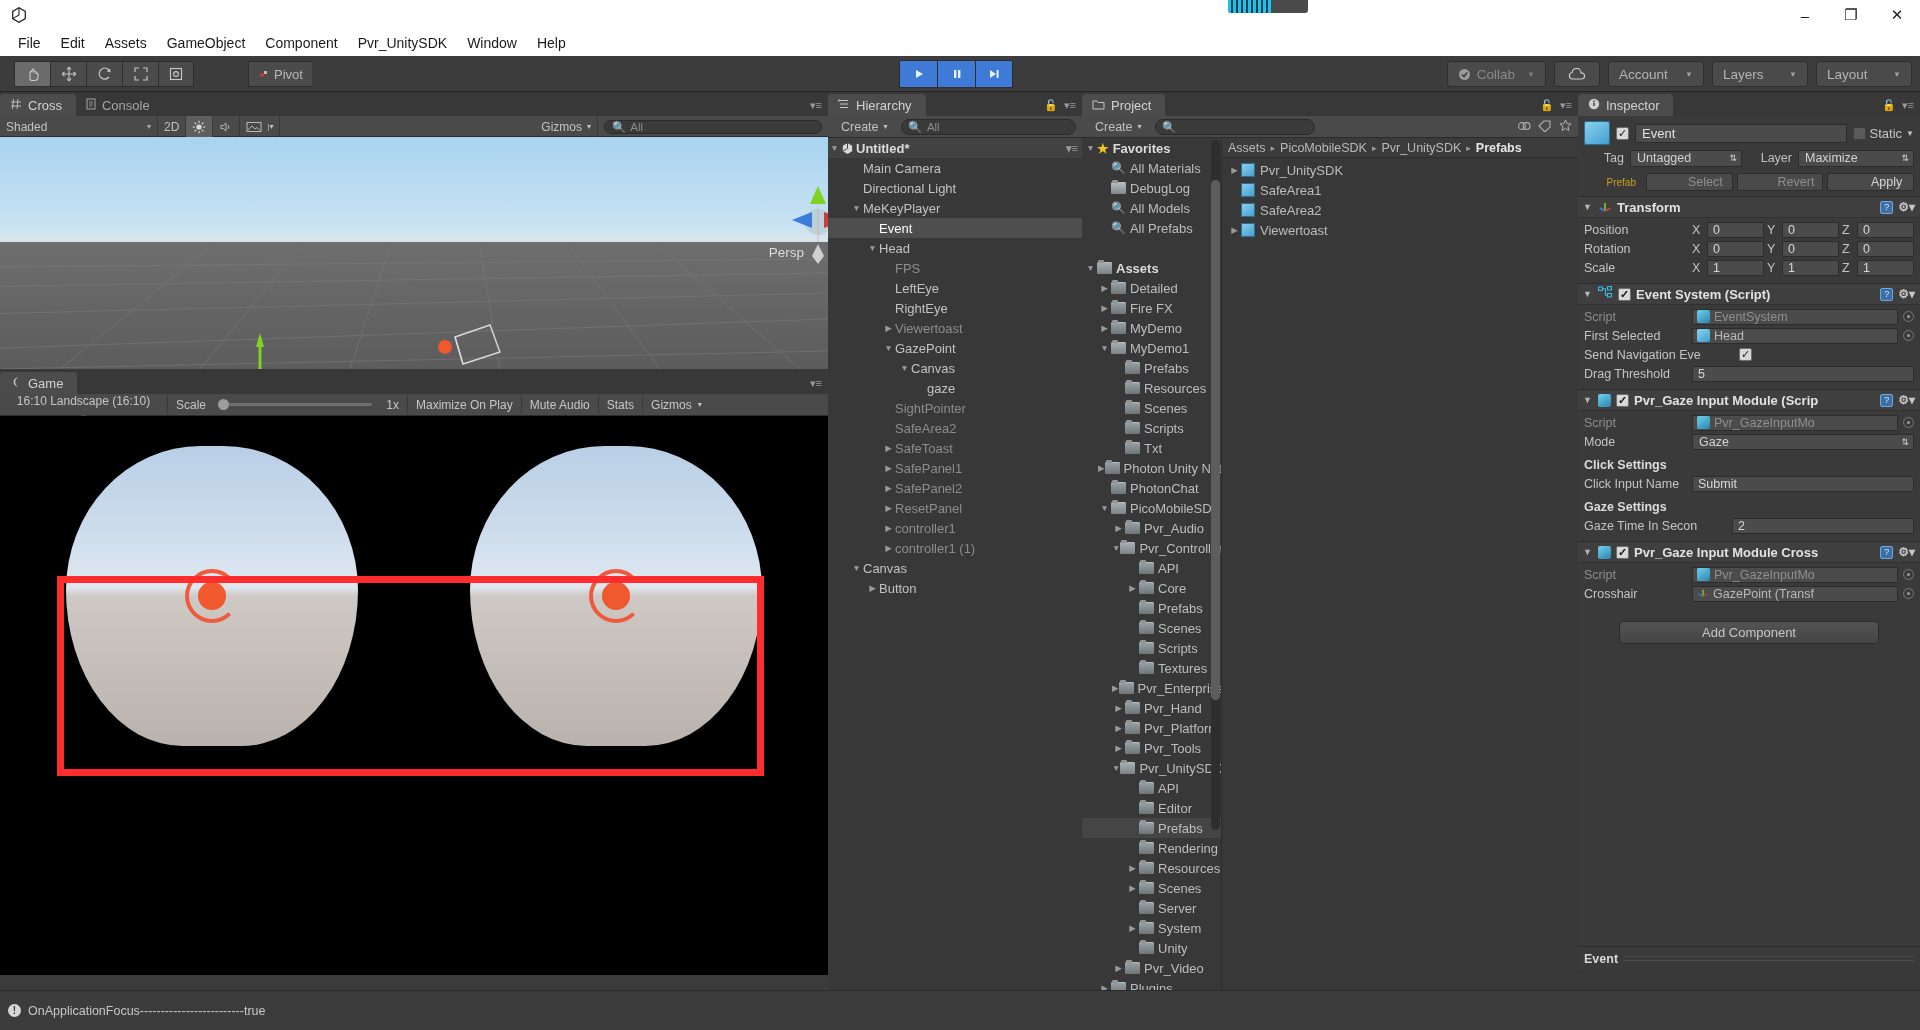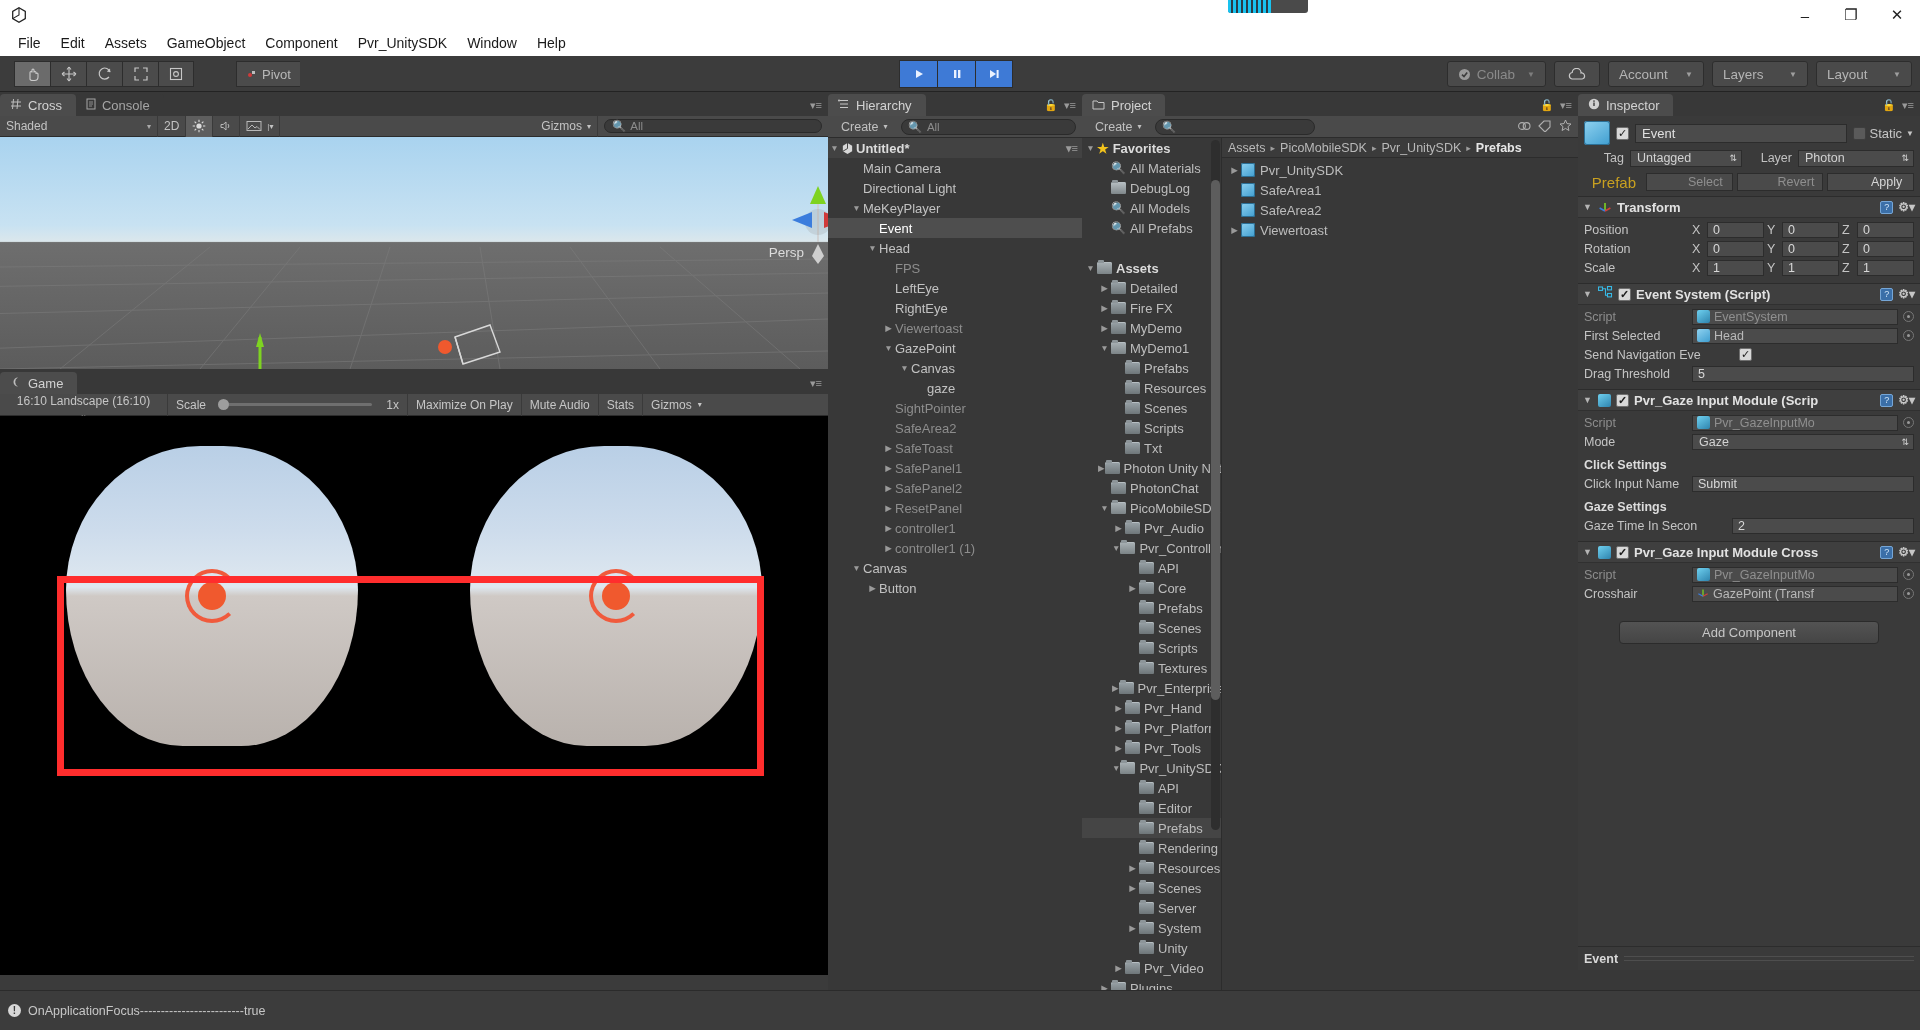--- a/index.html
+++ b/index.html
@@ -28,21 +28,21 @@
 
   
   #toolbar { position:absolute; left:0; top:56px; width:1920px; height:36px;
     background:#3c3c3c; border-bottom:1px solid #232323; }
   .tgroup { position:absolute; top:5px; display:flex; }
   .tbtn { width:36px; height:26px; background:#4b4b4b; border:1px solid #2d2d2d;
     border-right:none; display:flex; align-items:center; justify-content:center; }
   .tbtn:last-child { border-right:1px solid #2d2d2d; }
   .tbtn.on { background:#6b6b6b; }
   .tbtn svg { opacity:.85; }
-  .pivotgrp { position:absolute; left:236px; top:5px; display:flex; }
+  .pivotgrp { position:absolute; left:248px; top:5px; display:flex; }
   .pivotbtn { height:26px; background:#4b4b4b; border:1px solid #2d2d2d; border-right:none;
     display:flex; align-items:center; gap:4px; padding:0 9px; color:#b8b8b8; font-size:13px; }
   .pivotbtn:last-child { border-right:1px solid #2d2d2d;margin-top:31px; }
   .playgrp { position:absolute; left:899px; top:4px; display:flex; }
   .playbtn { width:38px; height:28px; background:#4b4b4b; border:1px solid #2d2d2d;
     border-right:none; display:flex; align-items:center; justify-content:center; }
   .playbtn:last-child { border-right:1px solid #2d2d2d; }
   .playbtn.active { background:#3e7ad6; }
   .rightgrp { position:absolute; right:8px; top:5px; display:flex; gap:8px; align-items:center; }
   .rbtn { height:26px; background:#4a4a4a; border:1px solid #2d2d2d; border-radius:3px;
@@ -65,21 +65,21 @@
      display:flex; align-items:center; gap:6px; padding:0 6px; }
   .createbtn { font-size:12.5px; color:#c0c0c0; display:flex; align-items:center; gap:5px;
      padding:1px 7px; background:#4a4a4a; }
   .searchbox { flex:1; height:16px; background:#3a3a3a; border:1px solid #2a2a2a;
      border-radius:8px; display:flex; align-items:center; padding:0 7px; gap:4px;
      color:#8c8c8c; font-size:11.5px; }
 
   
   #scene-panel { left:0; top:92px; width:828px; height:278px; }
   #scene-toolbar { height:21px; background:#4a4a4a; border-bottom:1px solid #2c2c2c;
-     display:flex; align-items:center; font-size:12px; color:#c3c3c3; }
+     display:flex; font-size:12px; color:#c3c3c3; }
   #scene-toolbar .seg { display:flex; align-items:center; height:21px; padding:0 6px;
      border-right:1px solid #3a3a3a; gap:5px; }
   #scene-toolbar .seg.shaded { width:158px; justify-content:space-between; }
   #scene-toolbar .spacer { flex:1; }
   #scene-view { position:relative; height:232px; overflow:hidden;
      background:linear-gradient(180deg,#a9d3ef 0%,#c8e2f2 38%,#dbe7ec 45%,#6e6e6e 45.5%,#5c5c5c 100%); }
   .sky-grid { position:absolute; inset:0; }
 
   
   #game-panel { left:0; top:370px; width:828px; height:620px; }
@@ -154,21 +154,21 @@
      display:flex; align-items:center; justify-content:center; color:#1c1c1c; font-size:11px; }
   .cb.off { background:#5a5a5a; border-color:#3e3e3e; color:transparent; }
   .namefield { flex:1; height:19px; background:#4b4b4b; border:1px solid #2c2c2c;
      color:#e0e0e0; font-size:13px; display:flex; align-items:center; padding-left:6px; }
   .statictxt { color:#c6c6c6; font-size:13px; display:flex; align-items:center; gap:4px; }
   .ih-row2 { display:flex; align-items:center; gap:6px; height:20px; margin-top:4px; font-size:12.5px; color:#c2c2c2;}
   .dropdown { height:17px; background:#4b4b4b; border:1px solid #2c2c2c; color:#d2d2d2;
      font-size:12.5px; display:flex; align-items:center; justify-content:space-between;
      padding:0 4px 0 6px; }
   .ih-row3 { display:flex; align-items:center; gap:4px; height:20px; margin-top:4px; }
-  .prefab-lbl { color:#c8a020; font-size:15px; width:58px; text-align:right; padding-right:6px;}
+  .prefab-lbl { color:#c8a020; font-size:10px; width:58px; text-align:right; padding-right:6px;}
   .pbtn { flex:1; height:18px; background:#4a4a4a; border:1px solid #2c2c2c; color:#8f8f8f;
      font-size:12.5px; display:flex; align-items:center; justify-content:center;padding-left:32px; }
   .pbtn.enabled { color:#d6d6d6; }
   .comp-header { height:22px; background:#3f3f3f; border-top:1px solid #2c2c2c;
      border-bottom:1px solid #303030; display:flex; align-items:center; gap:5px; padding:0 5px;
      font-size:13px; color:#e2e2e2; font-weight:bold; }
   .comp-header .foldout { font-size:9px; color:#b5b5b5; width:10px; }
   .comp-body { padding:2px 6px 6px 6px; }
   .frow { display:flex; align-items:center; height:19px; font-size:12.5px; color:#c4c4c4; }
   .frow .lbl { width:108px; color:#c4c4c4; white-space:nowrap; overflow:hidden; }
@@ -1034,21 +1034,21 @@
         </div>
       </div>
       <div class="ih-row2">
         <span style="width:40px; text-align:right;">Tag</span>
         <div class="dropdown" style="width:112px;">
           <span>Untagged</span>
           <span style="font-size:9px;">⇅</span>
         </div>
         <span style="width:44px; text-align:right;">Layer</span>
         <div class="dropdown" style="flex:1;">
-          <span>Photon</span>
+          <span>Maximize</span>
           <span style="font-size:9px;">⇅</span>
         </div>
       </div>
       <div class="ih-row3">
         <span class="prefab-lbl">Prefab</span>
         <div class="pbtn">Select</div>
         <div class="pbtn">Revert</div>
         <div class="pbtn enabled">Apply</div>
       </div>
     </div>

